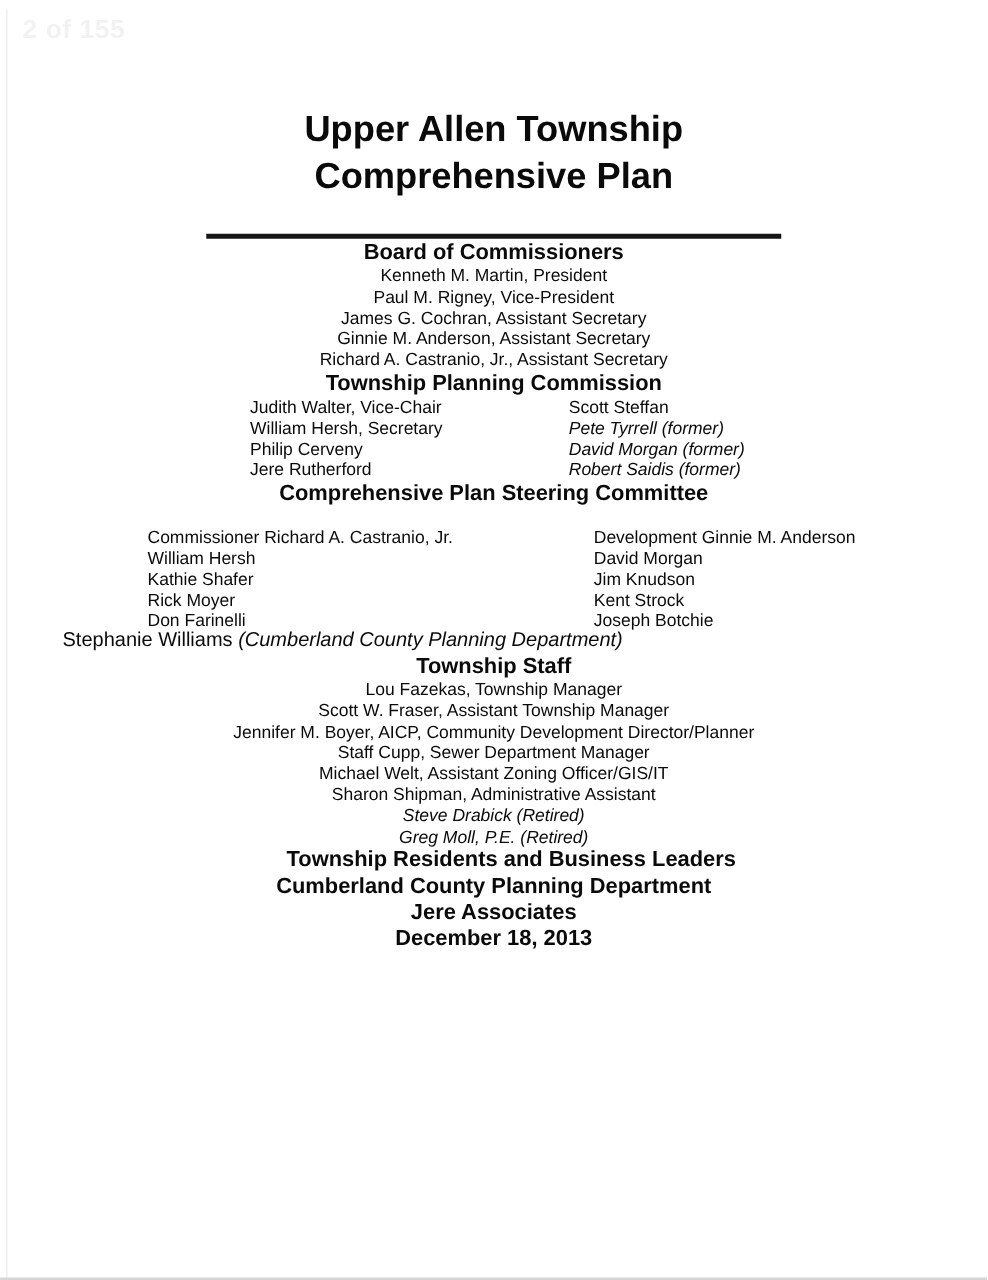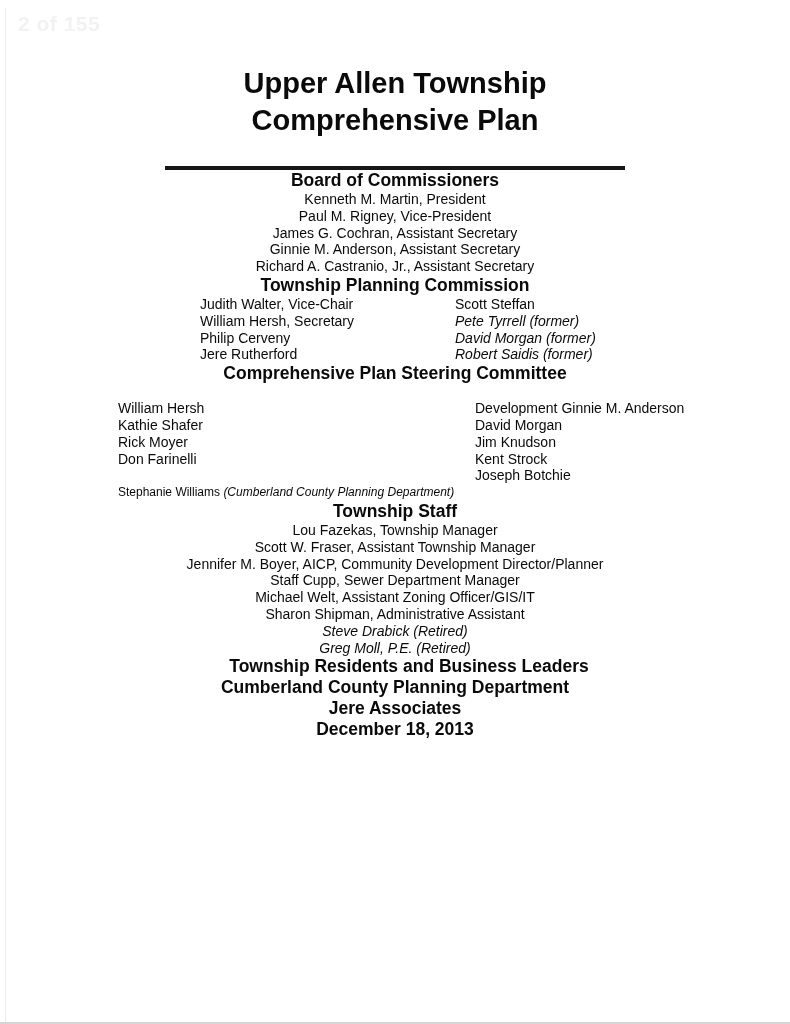--- a/index.html
+++ b/index.html
@@ -32,21 +32,21 @@
   .bottom-edge {
     position: absolute;
     left: 0;
     right: 0;
     bottom: 0;
     height: 2px;
     background: #d6d6d6;
   }
   .doc-title {
     margin: 0;
-    padding-top: 65px;
+    padding-top: 86px;
     text-align: center;
     font-size: 29px;
     line-height: 37px;
     font-weight: bold;
   }
   .rule {
     width: 460px;
     height: 4px;
     background: #161616;
     margin: 27px auto 0 auto;
@@ -70,22 +70,22 @@
     font-size: 14px;
     line-height: 16.8px;
     text-align: left;
   }
   .two-col .col { flex: 0 0 auto; }
   .pc { padding-left: 200px; }
   .pc .col-left { width: 255px; }
   .sc { padding-left: 118px; margin-top: 16px; }
   .sc .col-left { width: 357px; }
   .sc-footer {
-    padding-left: 118px;
-    font-size: 12px;
+    padding-left: 50px;
+    font-size: 16px;
     line-height: 16.8px;
   }
   .italic { font-style: italic; }
   .closing {
     margin-top: 17px;
   }
   .closing-first { margin-top: 18px; padding-left: 28px; }
 </style>
 </head>
 <body>
@@ -121,20 +121,21 @@
       <div>Scott Steffan</div>
       <div class="italic">Pete Tyrrell (former)</div>
       <div class="italic">David Morgan (former)</div>
       <div class="italic">Robert Saidis (former)</div>
     </div>
   </div>
 
   <h2 class="sec-heading mt-sec">Comprehensive Plan Steering Committee</h2>
   <div class="two-col sc">
     <div class="col col-left">
+      <div>Commissioner Richard A. Castranio, Jr.</div>
       <div>William Hersh</div>
       <div>Kathie Shafer</div>
       <div>Rick Moyer</div>
       <div>Don Farinelli</div>
     </div>
     <div class="col">
       <div>Development Ginnie M. Anderson</div>
       <div>David Morgan</div>
       <div>Jim Knudson</div>
       <div>Kent Strock</div>

